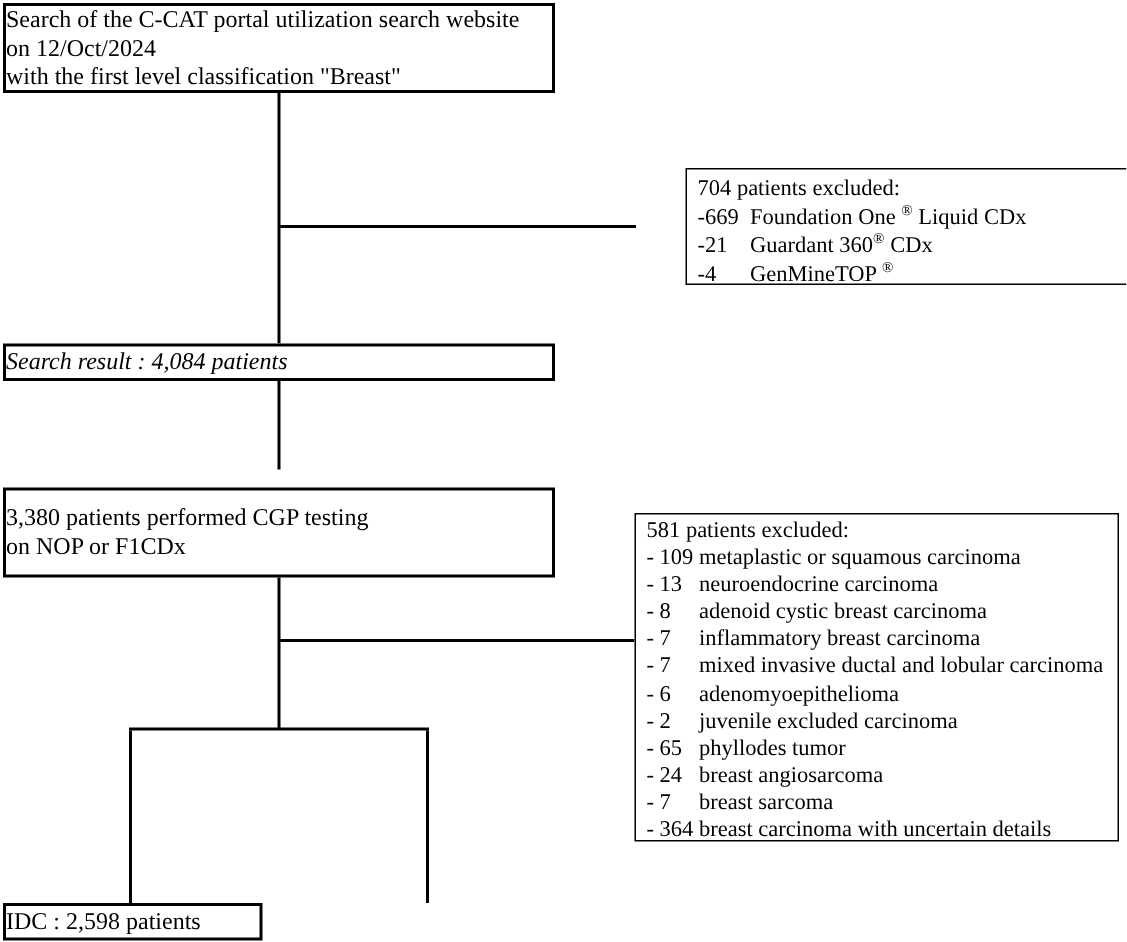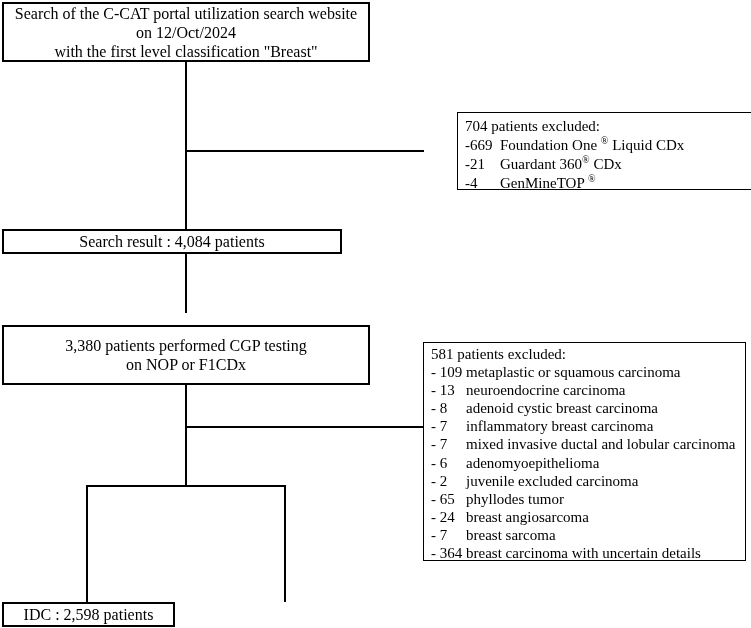--- a/index.html
+++ b/index.html
@@ -16,21 +16,21 @@
     overflow: hidden;
   }
   .box {
     position: absolute;
     background: #ffffff;
     border: 2px solid #000000;
   }
   .flowbox {
     display: flex;
     flex-direction: column;
-    align-items: center;
+    align-items: flex-start;
     justify-content: center;
     text-align: center;
     font-size: 16px;
     line-height: 19px;
     white-space: nowrap;
   }
   .exclbox {
     border-width: 1.5px;
     font-size: 15px;
     white-space: nowrap;
@@ -49,21 +49,21 @@
     line-height: 0;
     vertical-align: super;
   }
   .line {
     position: absolute;
     background: #000000;
   }
   
   #top-box    { left: 2px;   top: 2px;   width: 368px; height: 60px; }
   #excl1-box  { left: 424px; top: 112px; width: 317px; height: 78px; }
-  #search-box { left: 2px;   top: 229px; width: 340px; height: 25px; }
+  #search-box { left: 2px;   top: 229px; width: 368px; height: 25px; font-style: italic; }
   #cgp-box    { left: 2px;   top: 325px; width: 368px; height: 60px; }
   #excl2-box  { left: 423px; top: 342px; width: 323px; height: 219px; }
   #idc-box    { left: 2px;   top: 602px; width: 173px; height: 25px; }
   #ilc-box    { left: 197px; top: 602px; width: 175px; height: 25px; }
   
   #v-top-search { left: 185px; top: 62px;  width: 2px;   height: 167px; }
   #h-excl1      { left: 186px; top: 150px; width: 238px; height: 2px; }
   #v-search-cgp { left: 185px; top: 254px; width: 2px;   height: 59px; }
   #v-cgp-split  { left: 185px; top: 373px; width: 2px;   height: 113px; }
   #h-excl2      { left: 186px; top: 426px; width: 237px; height: 2px; }

